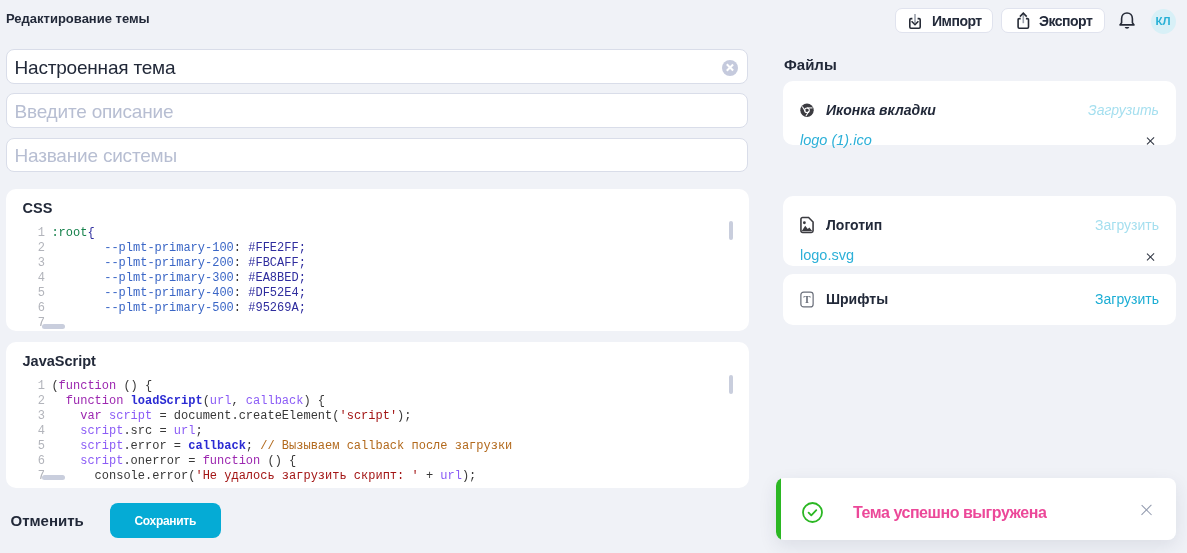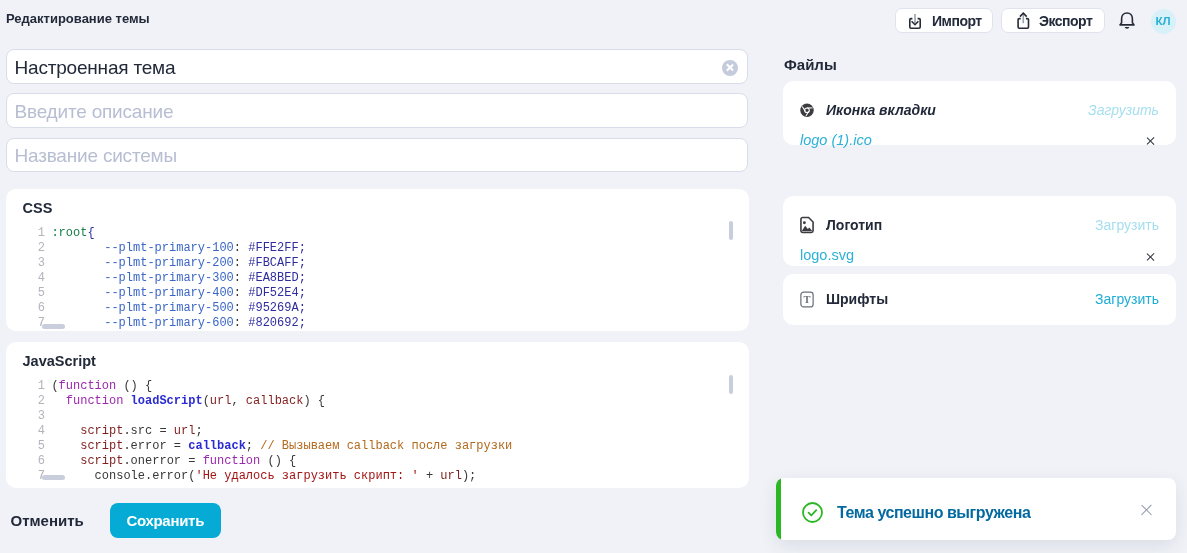--- a/index.html
+++ b/index.html
@@ -86,21 +86,21 @@
 }
 .hthumb {
   position:absolute; left:36px; width:23px; height:5px; border-radius:2.5px; background:#c9cedd;
 }
 
 .g { color:#15814b; }     
 .b { color:#3a66c6;margin-left:24px; }     
 .n { color:#2f2d9e; }     
 .d { color:#383838; }     
 .kw { color:#9c27b0; }    
-.id { color:#7f1d1d; }    
+.id { color:#8b5cf6; }    
 .fn { color:#2b2bd3; font-weight:700; }
 .st { color:#a31515; }    
 .cm { color:#b2691c; }    
 
 .files-label { left:784px; top:56px; font-size:15px; font-weight:700; }
 .card {
   left:783px; width:393px;
   background:#fff; border-radius:10px;
 }
 #card1 { top:81px; height:64px;font-style:italic; }
@@ -128,35 +128,35 @@
   width:1.3px; height:10px; background:#2d3340;
 }
 .xbtn:before { transform:rotate(45deg); }
 .xbtn:after { transform:rotate(-45deg); }
 
 .cancel { left:10.5px; top:513px; font-size:15px; line-height:16px; font-weight:700; color:#222939; }
 .save {
   left:110px; top:503px; width:110.5px; height:35.4px;
   background:#05abd5; border-radius:8px;
   display:flex; align-items:center; justify-content:center;
-  color:#fff; font-size:15px; font-weight:700; letter-spacing:-0.3px;
+  color:#fff; font-size:12px; font-weight:700; letter-spacing:-0.3px;
 }
 
 .toast {
   left:776px; top:478px; width:400px; height:62px;
   background:#fff; border-radius:8px;
   box-shadow:0 6px 18px rgba(40,50,80,0.10);
   overflow:hidden;
 }
 .toast-bar {
   position:absolute; left:0; top:0; bottom:0; width:5px; background:#2bb723;
 }
 .toast-text {
-  position:absolute; left:61px; top:26px;
-  font-size:16px; line-height:17px; font-weight:700; letter-spacing:-0.45px; color:#0369a1;
+  position:absolute; left:77px; top:26px;
+  font-size:16px; line-height:17px; font-weight:700; letter-spacing:-0.45px; color:#ec4899;
 }
 .toast-x {
   position:absolute; right:24px; top:26.5px; width:11px; height:11px;
 }
 .toast-x:before, .toast-x:after {
   content:""; position:absolute; left:4.9px; top:-1.4px;
   width:1.2px; height:13.8px; background:#9099ad;
 }
 .toast-x:before { transform:rotate(45deg); }
 .toast-x:after { transform:rotate(-45deg); }
@@ -213,40 +213,40 @@
       <div class="cl">
         <span class="ln">5</span>
         <span class="ct">    <span class="b">--plmt-primary-400</span><span class="d">:</span> <span class="n">#DF52E4;</span></span>
       </div>
       <div class="cl">
         <span class="ln">6</span>
         <span class="ct">    <span class="b">--plmt-primary-500</span><span class="d">:</span> <span class="n">#95269A;</span></span>
       </div>
       <div class="cl">
         <span class="ln">7</span>
-        <span class="ct">    <span class="b">--plmt-primary-600</span><span class="d">:</span> <span class="n">#820692;</span></span>
       </div>
   </div>
   <div class="vthumb" style="left:723px; top:32px; height:19px;"></div>
   <div class="hthumb" style="top:135px;"></div>
 </div>
 
 <div class="abs panel" id="js-panel">
   <div class="panel-label">JavaScript</div>
   <div class="code" style="top:37px;">
     <div class="cl">
         <span class="ln">1</span>
         <span class="ct"><span class="d">(</span><span class="kw">function</span> <span class="d">() {</span></span>
       </div>
       <div class="cl">
         <span class="ln">2</span>
         <span class="ct">  <span class="kw">function</span> <span class="fn">loadScript</span><span class="d">(</span><span class="id">url</span><span class="d">,</span> <span class="id">callback</span><span class="d">) {</span></span>
       </div>
       <div class="cl">
         <span class="ln">3</span>
+        <span class="ct">    <span class="kw">var</span> <span class="id">script</span> <span class="d">=</span> <span class="d">document.createElement(</span><span class="st">'script'</span><span class="d">);</span></span>
       </div>
       <div class="cl">
         <span class="ln">4</span>
         <span class="ct">    <span class="id">script</span><span class="d">.src = </span><span class="id">url</span><span class="d">;</span></span>
       </div>
       <div class="cl">
         <span class="ln">5</span>
         <span class="ct">    <span class="id">script</span><span class="d">.error = </span><span class="fn">callback</span><span class="d">;</span> <span class="cm">// Вызываем callback после загрузки</span></span>
       </div>
       <div class="cl">

